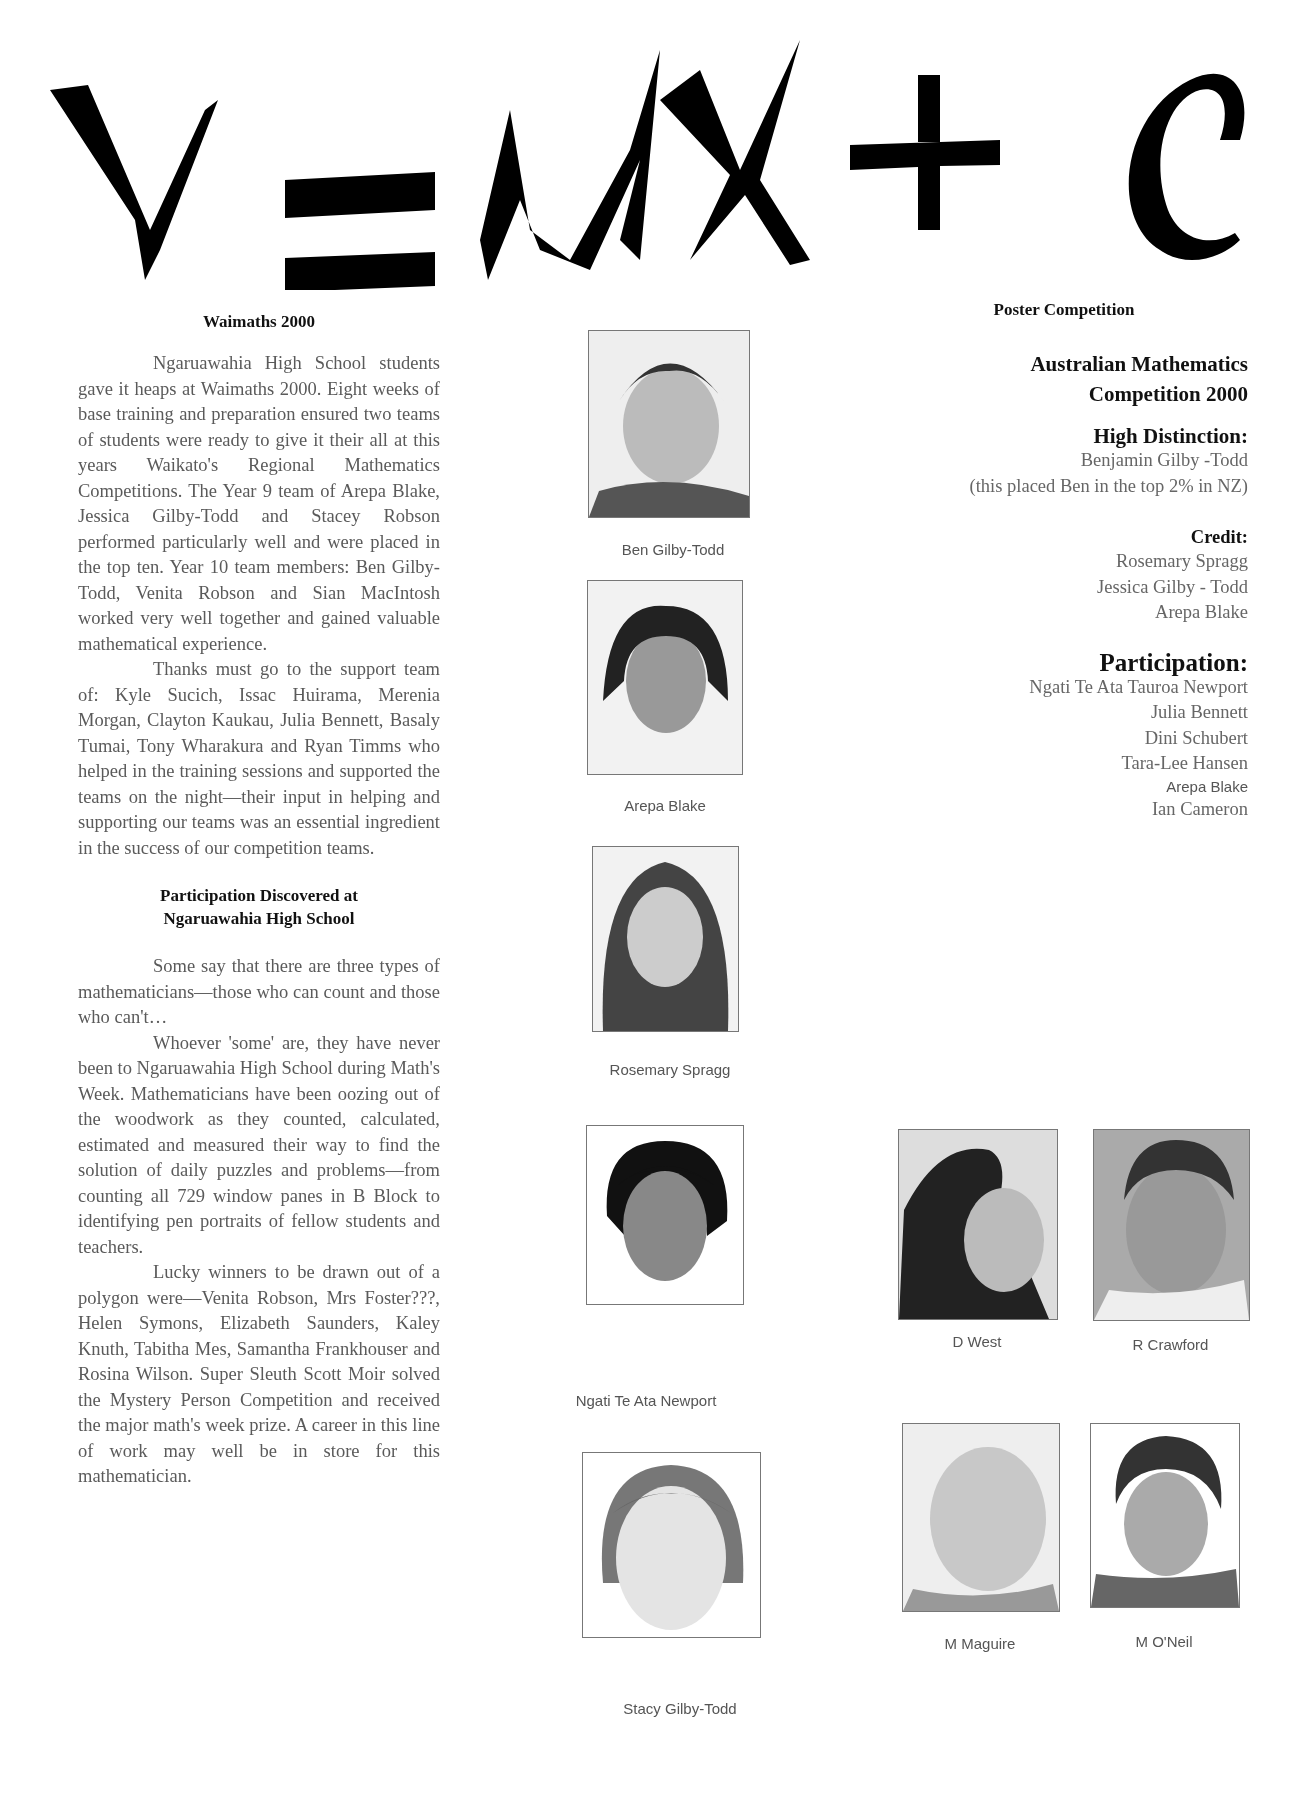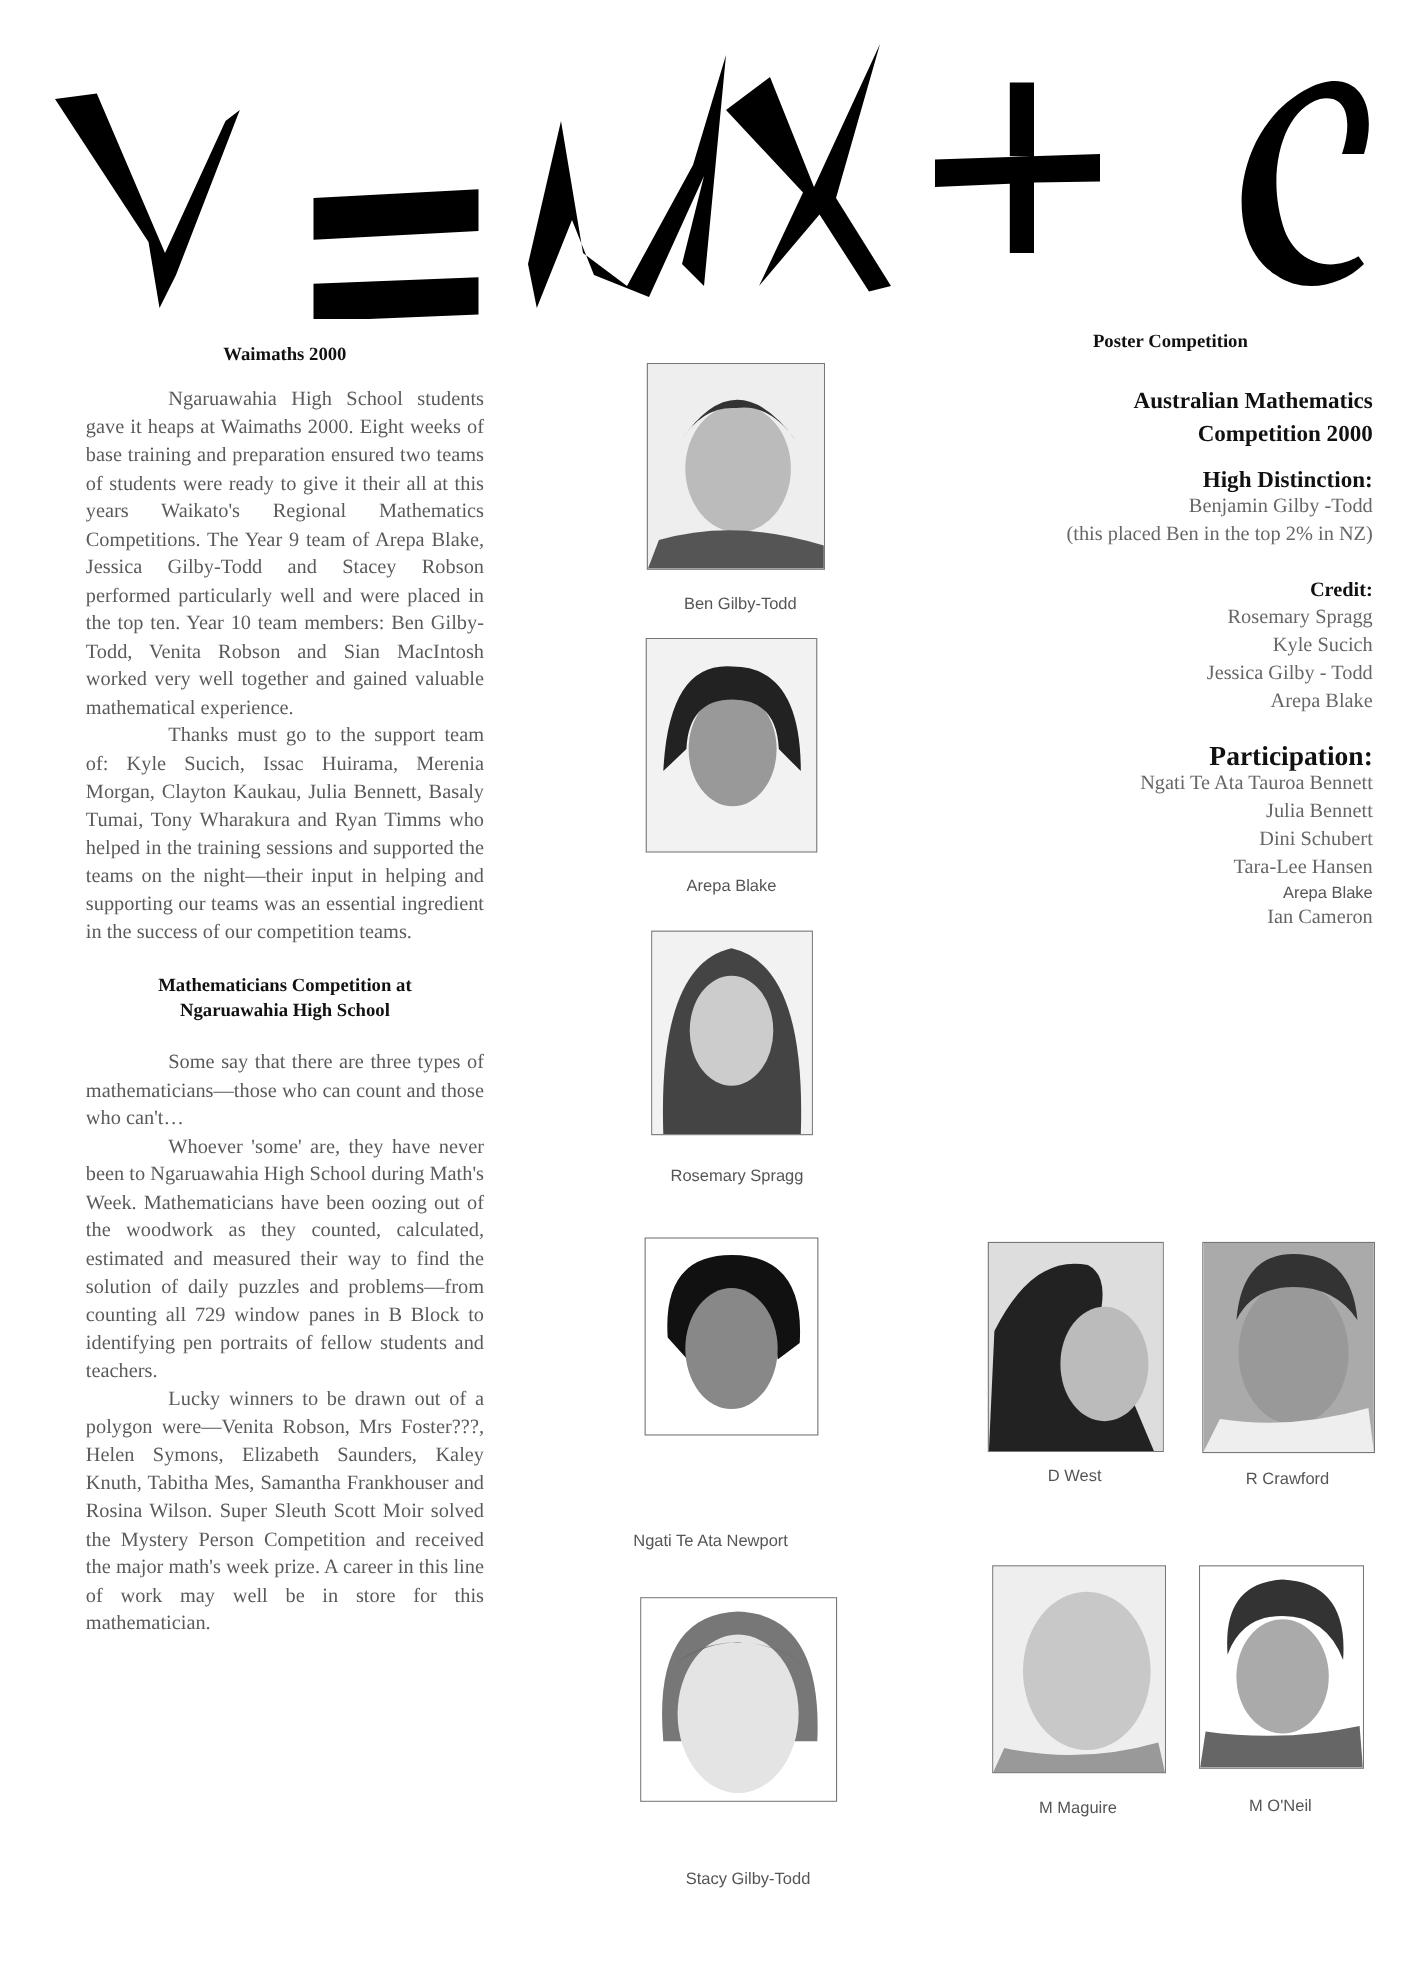--- a/index.html
+++ b/index.html
@@ -37,21 +37,21 @@
   </svg>
 </div>
 
 <div class="col" style="left:78px; top:300px; width:362px;">
   <div class="heading" style="margin-bottom:17px;margin-top:10px;">Waimaths 2000</div>
   <div class="body-text">
     <p>Ngaruawahia High School students gave it heaps at Waimaths 2000.  Eight weeks of base training and preparation ensured two teams of students were ready to give it their all at this years Waikato's Regional Mathematics Competitions.  The Year 9 team of Arepa Blake, Jessica Gilby-Todd and Stacey Robson performed particularly well and were placed in the top ten.  Year 10 team members: Ben Gilby-Todd, Venita Robson and Sian MacIntosh worked very well together and gained valuable mathematical experience.</p>
     <p>Thanks must go to the support team of: Kyle Sucich, Issac Huirama, Merenia Morgan, Clayton Kaukau, Julia Bennett, Basaly Tumai, Tony Wharakura and Ryan Timms who helped in the training sessions and supported the teams on the night—their input in helping and supporting our teams was an essential ingredient in the success of our competition teams.</p>
   </div>
   <div class="heading" style="margin-top:23px; margin-bottom:24px; line-height:23px;">
-    <div>Mathematicians Competition at</div>
+    <div>Participation Discovered at</div>
     <div>Ngaruawahia High School</div>
   </div>
   <div class="body-text">
     <p>Some say that there are three types of mathematicians—those who can count and those who can't…</p>
     <p>Whoever 'some' are, they have never been to Ngaruawahia High School during Math's Week.  Mathematicians have been oozing out of the woodwork as they counted, calculated, estimated and measured their way to find the solution of daily puzzles and problems—from counting all 729 window panes in B Block to identifying pen portraits of fellow students and teachers.</p>
     <p>Lucky winners to be drawn out of a polygon were—Venita Robson, Mrs Foster???, Helen Symons, Elizabeth Saunders, Kaley Knuth, Tabitha Mes, Samantha Frankhouser and Rosina Wilson.  Super Sleuth Scott Moir solved the Mystery Person Competition and received the major math's week prize.  A career in this line of work may well be in store for this mathematician.</p>
   </div>
 </div>
 
 <div class="photo" style="left:588px; top:330px; width:160px; height:186px;">
@@ -109,27 +109,26 @@
     <div>Competition 2000</div>
   </div>
   <div class="right-heading" style="font-size:21px; margin-top:15px; line-height:24px;">High Distinction:</div>
   <div class="right-list">
     <div>Benjamin Gilby -Todd</div>
     <div>(this placed Ben in the top 2% in NZ)</div>
   </div>
   <div class="right-heading" style="font-size:18.5px; margin-top:26px; line-height:24px;">Credit:</div>
   <div class="right-list">
     <div>Rosemary Spragg</div>
-    <div>Kyle Sucich</div>
     <div>Jessica Gilby - Todd</div>
     <div>Arepa Blake</div>
   </div>
   <div class="right-heading" style="font-size:25px; margin-top:25px; line-height:24px;">Participation:</div>
   <div class="right-list">
-    <div>Ngati Te Ata Tauroa Bennett</div>
+    <div>Ngati Te Ata Tauroa Newport</div>
     <div>Julia Bennett</div>
     <div>Dini Schubert</div>
     <div>Tara-Lee Hansen</div>
     <div class="small-sans">Arepa Blake</div>
     <div>Ian Cameron</div>
   </div>
 </div>
 
 <div class="photo" style="left:898px; top:1129px; width:158px; height:189px;">
   <svg viewBox="0 0 158 189">

